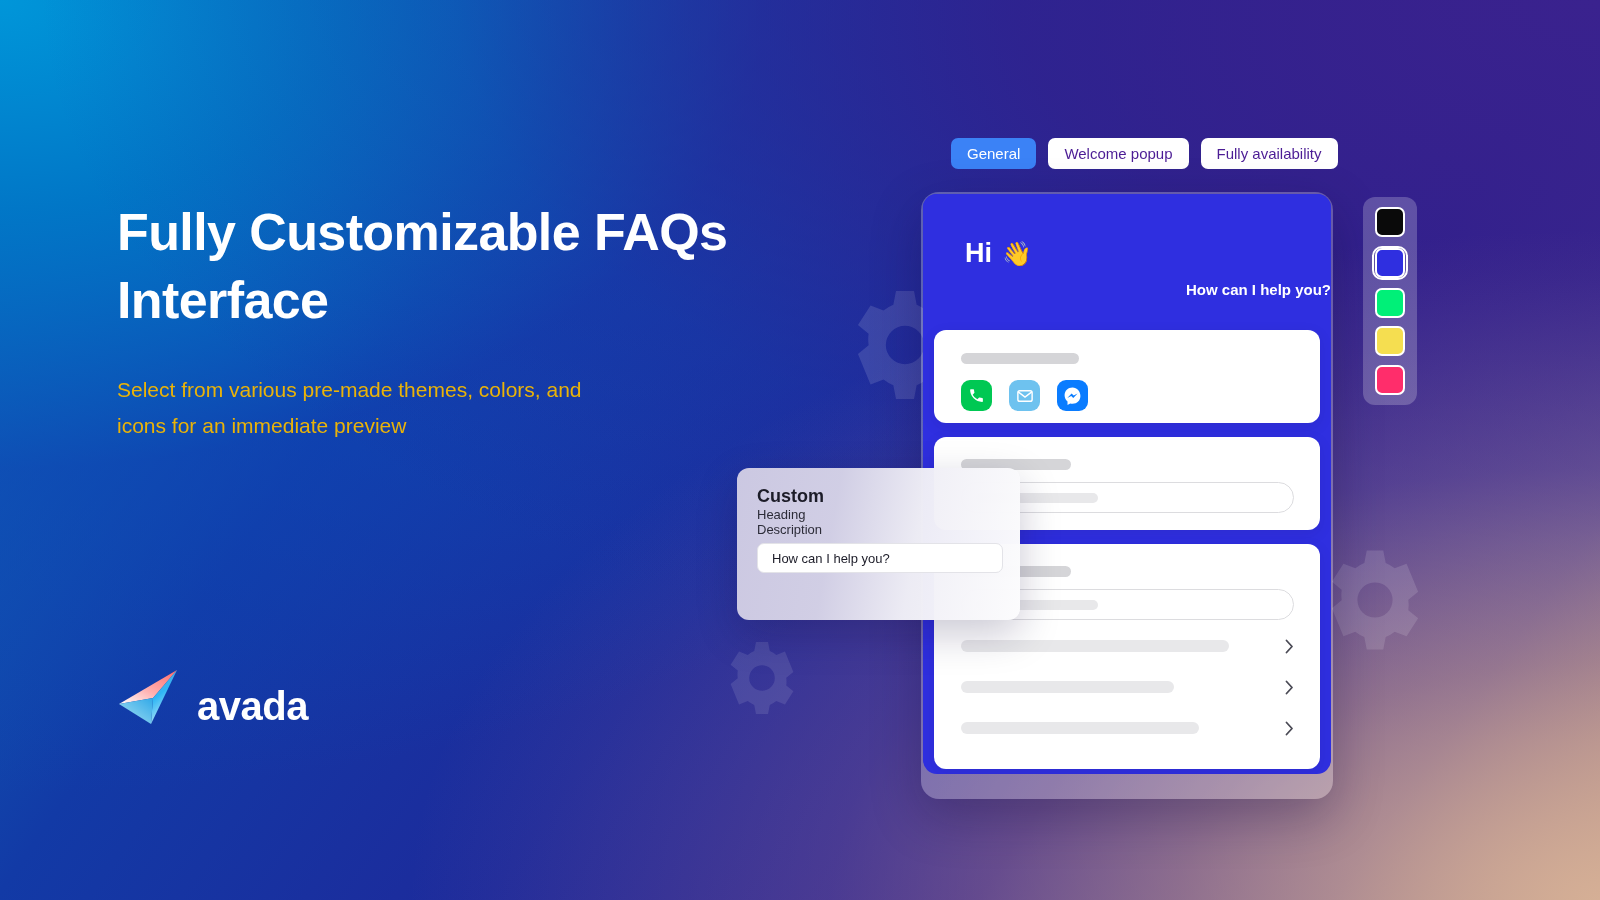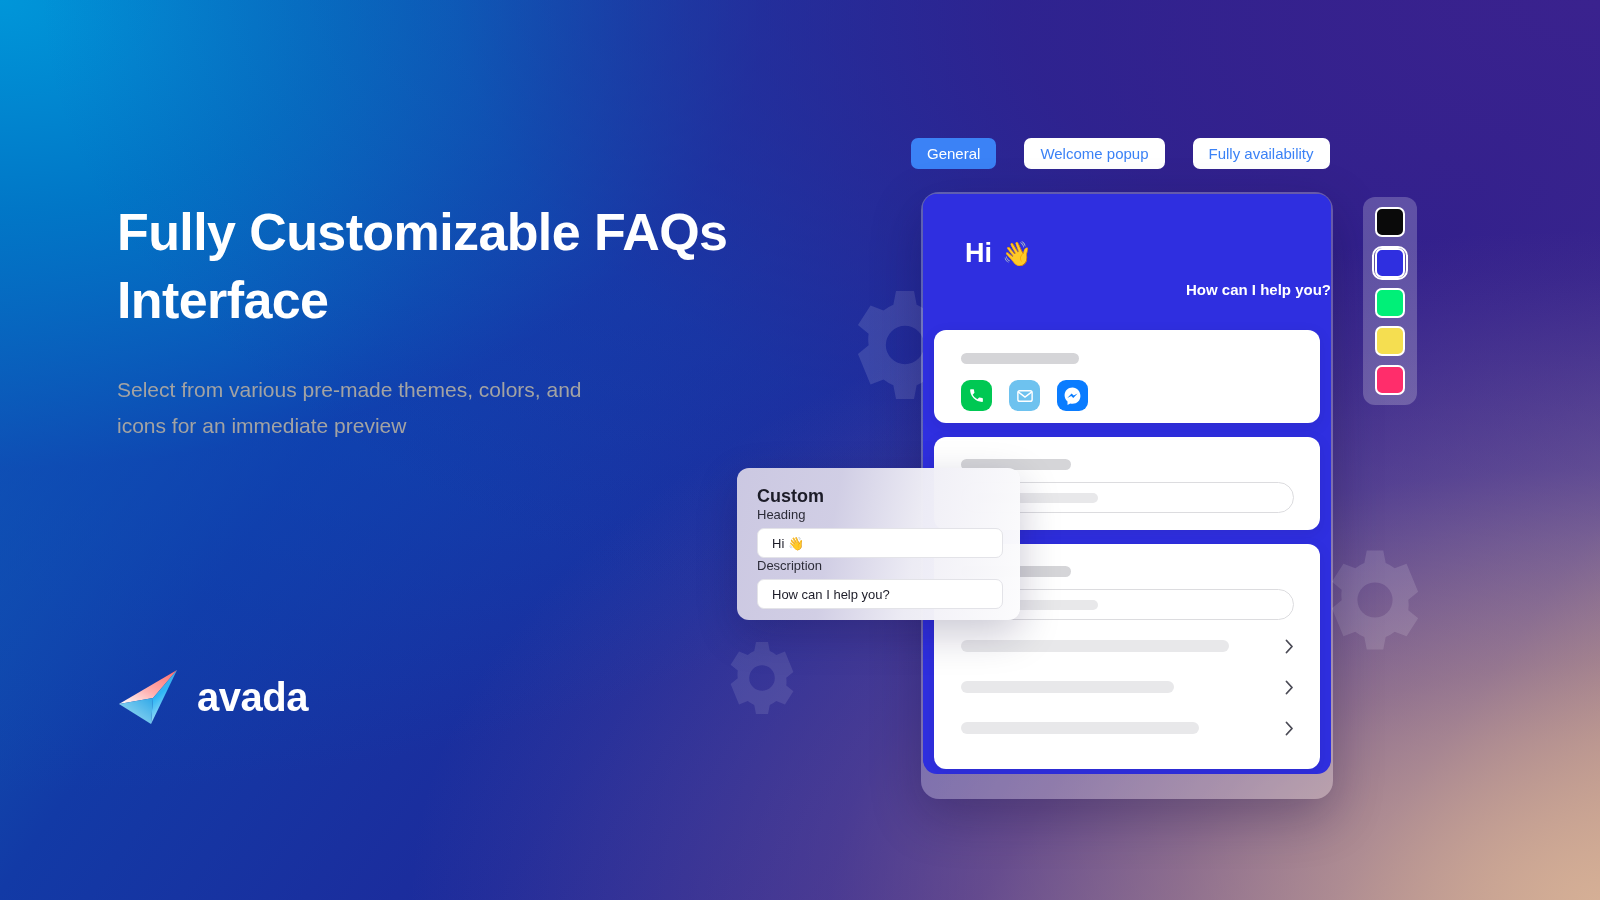--- a/index.html
+++ b/index.html
@@ -32,35 +32,35 @@
   #headline {
     position: absolute; left: 117px; top: 198px;
     width: 640px;
     font-size: 52px; line-height: 68px; font-weight: 700;
     color: #ffffff; letter-spacing: -0.6px;
   }
   #subtitle {
     position: absolute; left: 117px; top: 372px;
     width: 500px;
     font-size: 21px; line-height: 36px; font-weight: 400;
-    color: #a3a3a3;
-  }
-
-  
-  #logo { position: absolute; left: 117px; top: 668px; display: flex; align-items: center; gap: 12px; }
+    color: #eab308;
+  }
+
+  
+  #logo { position: absolute; left: 117px; top: 668px; display: flex; align-items: flex-end; gap: 12px; }
   #logo-mark { width: 68px; height: 58px; display: block; }
   #logo-word { font-size: 40px; font-weight: 600; color: #fff; letter-spacing: -0.5px; line-height: 1; }
 
   
-  #tabs { position: absolute; left: 911px; top: 138px; display: flex; gap: 28px; }
+  #tabs { position: absolute; left: 951px; top: 138px; display: flex; gap: 12px; }
   .tab {
     height: 31px; padding: 0 16px; border-radius: 7px;
     display: flex; align-items: center; justify-content: center;
     font-size: 15px; font-weight: 500; white-space: nowrap;
-    background: #ffffff; color: #3b82f6; border: none; cursor: pointer;
+    background: #ffffff; color: #4c1d95; border: none; cursor: pointer;
     font-family: "Liberation Sans", sans-serif;
   }
   .tab.active { background: #3b82f6; color: #ffffff; }
 
   
   #widget-frame {
     position: absolute; left: 921px; top: 192px;
     width: 412px; height: 607px;
     border-radius: 18px;
     background: rgba(255,255,255,0.26);
@@ -295,17 +295,16 @@
   </div>
   <div class="sw-wrap">
     <div class="sw" id="sw-4" style="background: rgb(255, 45, 107);"></div>
   </div>
 </div>
 
 <div id="custom-panel">
   <div id="cp-title">Custom</div>
 
   <div class="cp-label">Heading</div>
-  <div class="cp-input" placeholder="Enter heading">Hi 👋</div>
 
   <div class="cp-label">Description</div>
   <div class="cp-input" placeholder="Enter description">How can I help you?</div>
 </div>
 
 </body></html>

